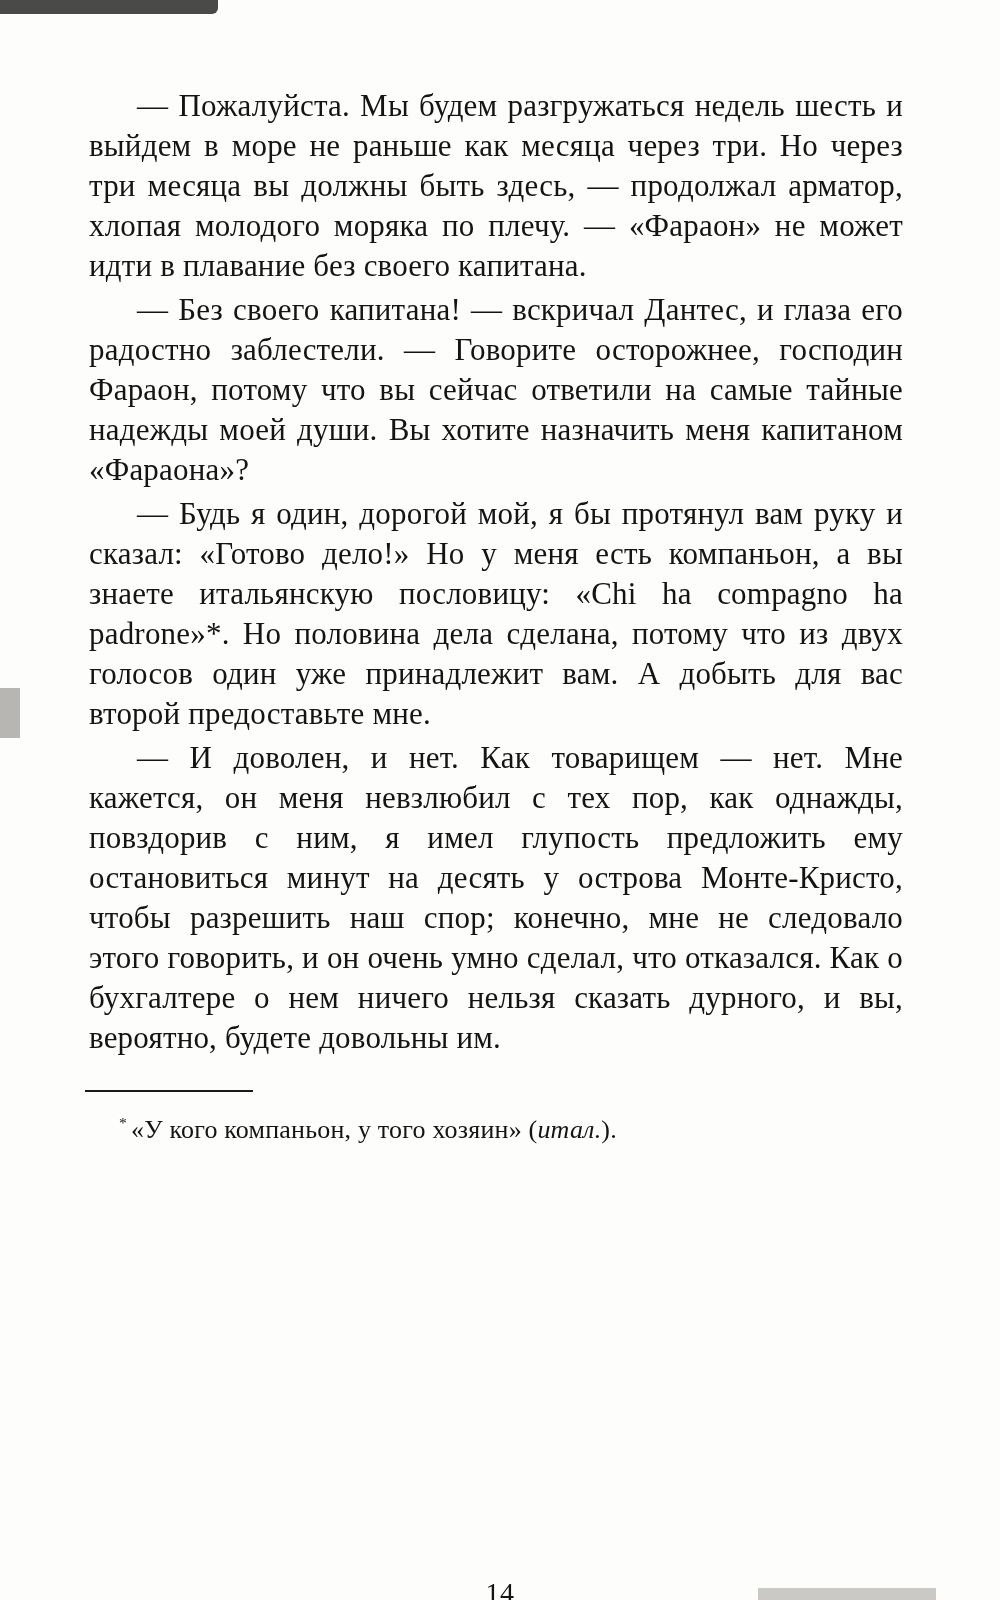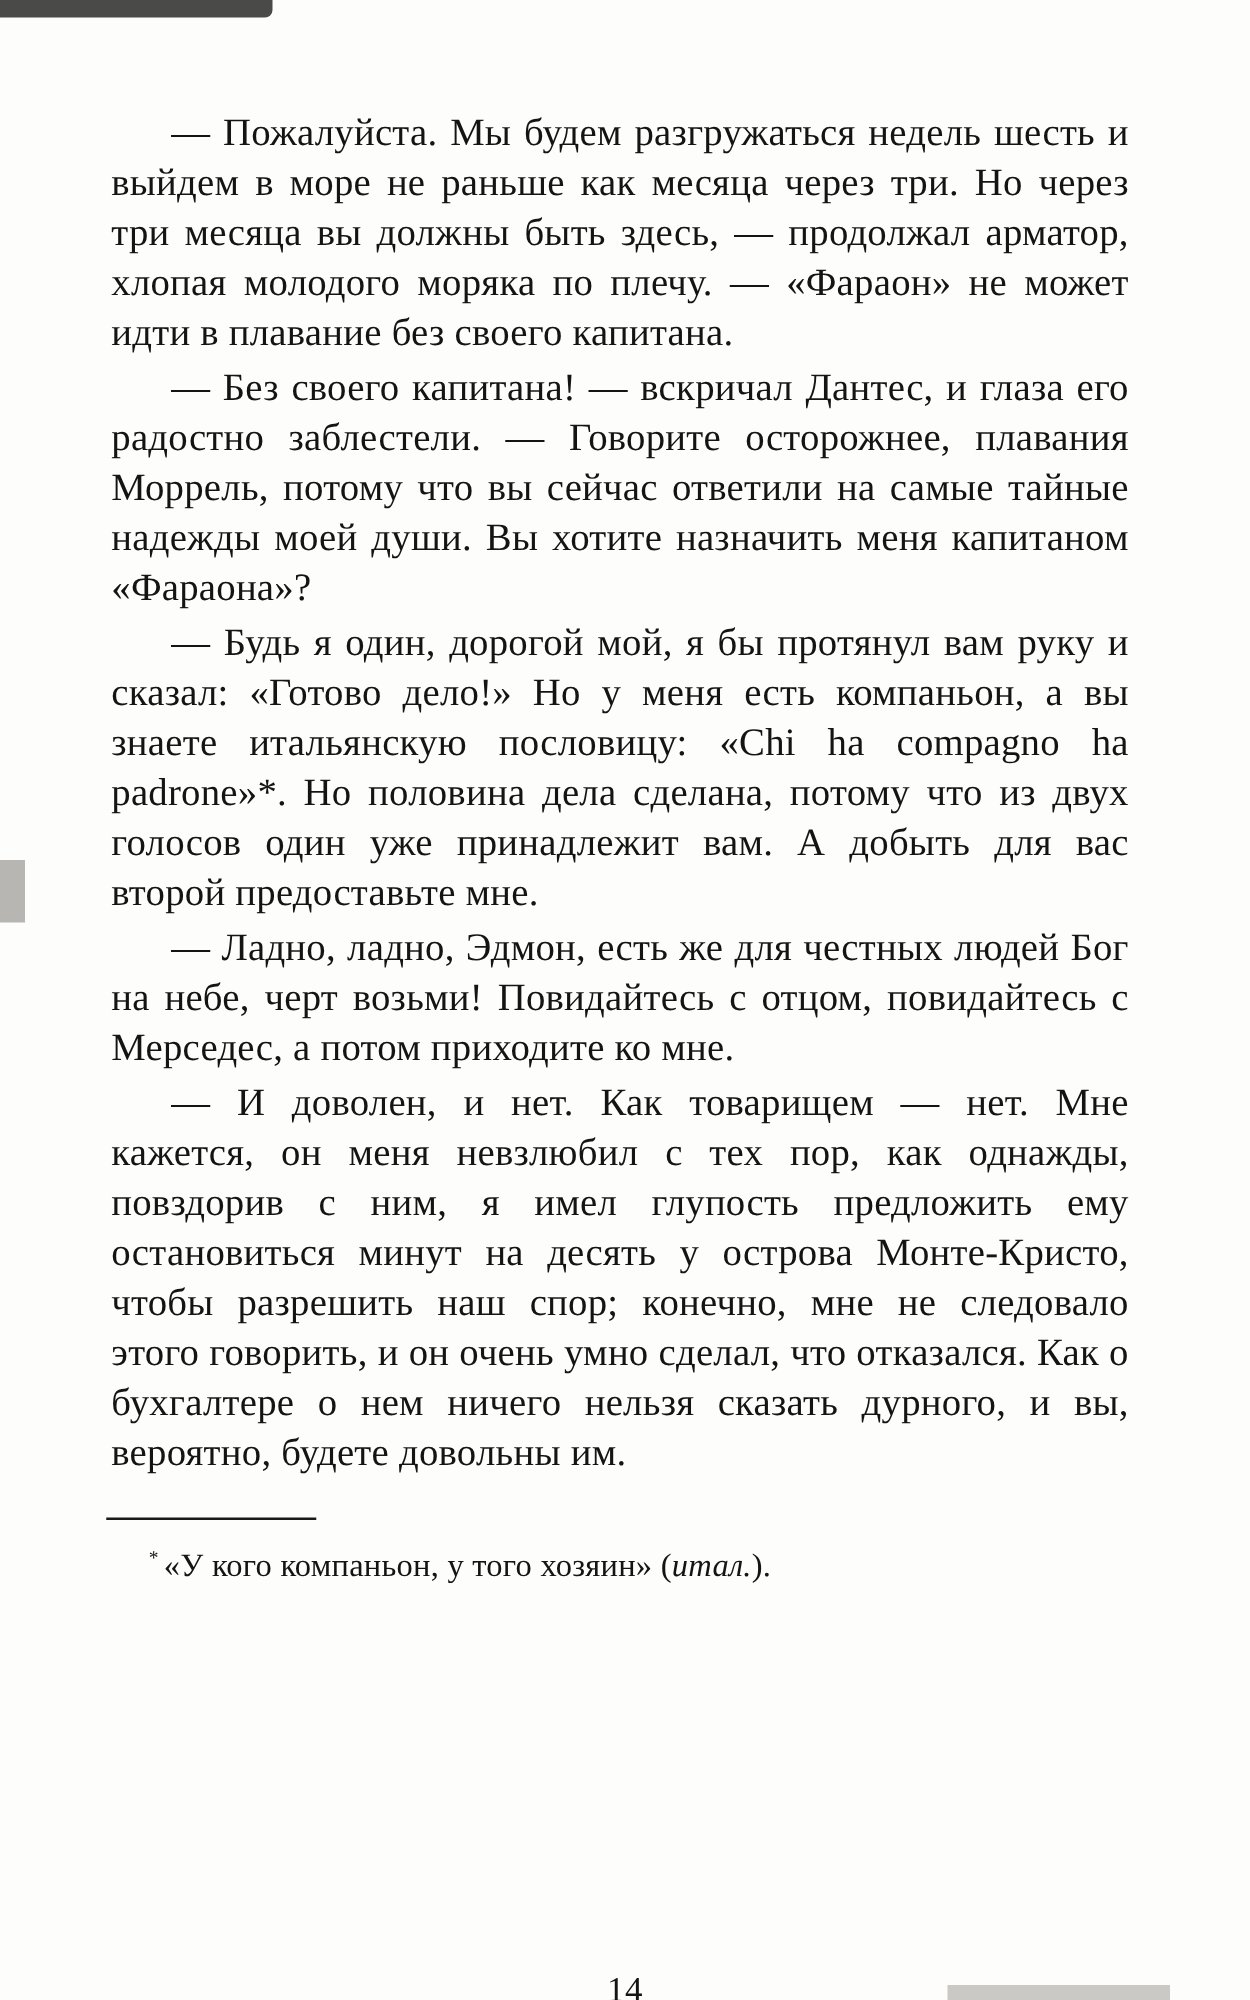--- a/index.html
+++ b/index.html
@@ -97,23 +97,22 @@
 <body>
 
 <div class="page">
 
   <div class="artifact artifact-top"></div>
   <div class="artifact artifact-left"></div>
   <div class="artifact artifact-bottom"></div>
 
   <main class="text-block">
     <p>— Пожалуйста. Мы будем разгружаться недель шесть и выйдем в море не раньше как месяца через три. Но через три месяца вы должны быть здесь, — продолжал арматор, хлопая молодого моряка по плечу. — «Фараон» не может идти в плавание без своего капитана.</p>
-    <p>— Без своего капитана! — вскричал Дантес, и глаза его радостно заблестели. — Говорите осторожнее, плавания Моррель, потому что вы сейчас ответили на самые тайные надежды моей души. Вы хотите назначить меня капитаном «Фараона»?</p>
+    <p>— Без своего капитана! — вскричал Дантес, и глаза его радостно заблестели. — Говорите осторожнее, господин Фараон, потому что вы сейчас ответили на самые тайные надежды моей души. Вы хотите назначить меня капитаном «Фараона»?</p>
     <p>— Будь я один, дорогой мой, я бы протянул вам руку и сказал: «Готово дело!» Но у меня есть компаньон, а вы знаете итальянскую пословицу: «Chi ha compagno ha padrone»*. Но половина дела сделана, потому что из двух голосов один уже принадлежит вам. А добыть для вас второй предоставьте мне.</p>
-    <p>— Ладно, ладно, Эдмон, есть же для честных людей Бог на небе, черт возьми! Повидайтесь с отцом, повидайтесь с Мерседес, а потом приходите ко мне.</p>
     <p>— И доволен, и нет. Как товарищем — нет. Мне кажется, он меня невзлюбил с тех пор, как однажды, повздорив с ним, я имел глупость предложить ему остановиться минут на десять у острова Монте-Кристо, чтобы разрешить наш спор; конечно, мне не следовало этого говорить, и он очень умно сделал, что отказался. Как о бухгалтере о нем ничего нельзя сказать дурного, и вы, вероятно, будете довольны им.</p>
 
     <div class="footnote">
       <div class="footnote-rule"></div>
       <p class="footnote-text"><sup>*</sup><span>«У кого компаньон, у того хозяин» (</span><em>итал.</em><span>).</span></p>
     </div>
   </main>
 
   <div class="page-number">14</div>
 

